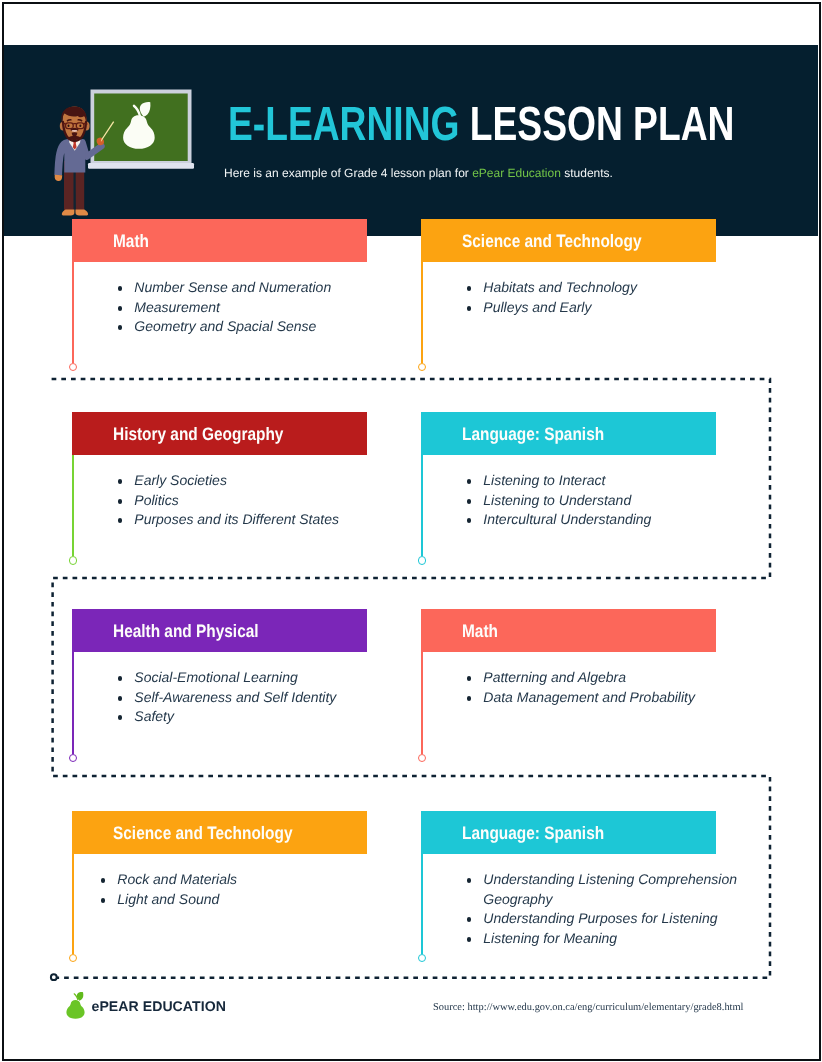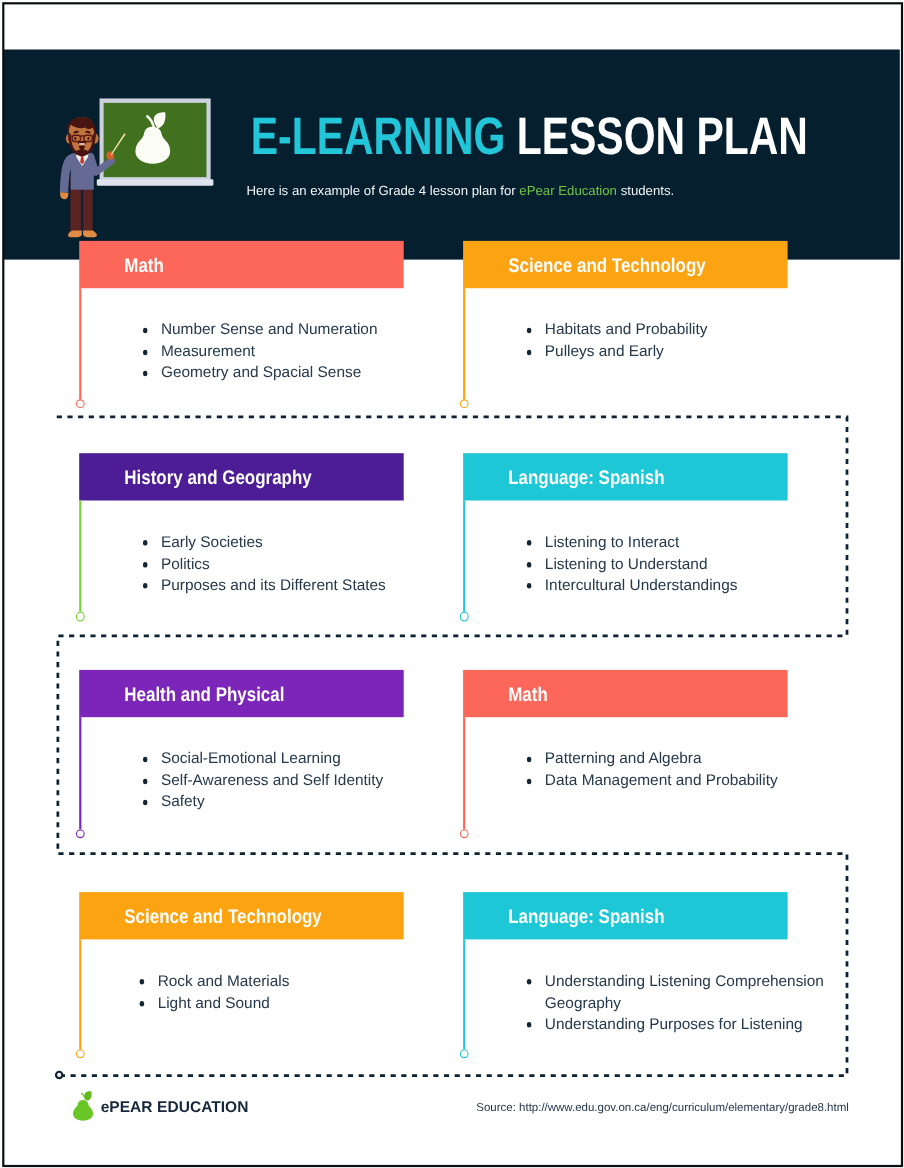--- a/index.html
+++ b/index.html
@@ -18,21 +18,21 @@
   .title .hl{color:#22c6d8;}
   .subtitle{position:absolute;left:221px;top:118px;font-size:12px;line-height:20px;white-space:nowrap;color:#f2f5f6;}
   .subtitle .green{color:#72c447;}
 
   
   .card{position:absolute;}
   .card .hdr{position:absolute;left:0;top:0;width:294.5px;height:43px;}
   .card .hdr span{position:absolute;left:41px;top:11.5px;font-size:18px;font-weight:bold;color:#fdfdfb;white-space:nowrap;transform-origin:left top;transform:scaleX(0.856);}
   .card .stem{position:absolute;left:0px;top:43px;width:2.1px;}
   .card .dot{position:absolute;left:-3px;width:8.2px;height:8.2px;border-radius:50%;border:1.9px solid currentColor;background:#ffffff;box-sizing:border-box;}
-  .card ul{position:absolute;margin:16px;padding:0;list-style:none;}
+  .card ul{position:absolute;margin:4px;padding:0;list-style:none;font-style:italic;}
   .card li{position:relative;font-size:14px;line-height:19.5px;color:#25394b;padding-left:16.3px;}
   
   .card li:before{content:"";position:absolute;left:-0.5px;top:8.2px;width:4.9px;height:4.9px;border-radius:50%;background:#152532;}
 
   
   .foot-label{position:absolute;font-size:14.1px;font-weight:bold;color:#16283b;letter-spacing:0.05px;white-space:nowrap;}
   .foot-src{position:absolute;font-size:10.45px;color:#1e3246;white-space:nowrap;}
 </style>
 </head>
 <body>
@@ -141,46 +141,46 @@
             <li>Geometry and Spacial Sense</li>
           </ul>
         </div>
         <div class="card" style="left: 421px; top: 219px; color: rgb(252, 163, 17);">
           <div class="hdr" style="background:#fca311">
             <span>Science and Technology</span>
           </div>
           <div class="stem" style="background:#fca311;height:100.89999999999998px"></div>
           <div class="dot" style="top:143.9px"></div>
           <ul style="left:42px;top:55px;width:274px">
-            <li>Habitats and Probability</li>
+            <li>Habitats and Technology</li>
             <li>Pulleys and Early</li>
           </ul>
         </div>
         <div class="card" style="left: 72px; top: 412px; color: rgb(119, 212, 52);">
-          <div class="hdr" style="background:#4c1d95">
+          <div class="hdr" style="background:#b91c1c">
             <span>History and Geography</span>
           </div>
           <div class="stem" style="background:#77d434;height:101.39999999999998px"></div>
           <div class="dot" style="top:144.4px"></div>
           <ul style="left:42px;top:55px;width:274px">
             <li>Early Societies</li>
             <li>Politics</li>
             <li>Purposes and its Different States</li>
           </ul>
         </div>
         <div class="card" style="left: 421px; top: 412px; color: rgb(29, 199, 214);">
           <div class="hdr" style="background:#1dc7d6">
             <span>Language: Spanish</span>
           </div>
           <div class="stem" style="background:#1dc7d6;height:101.39999999999998px"></div>
           <div class="dot" style="top:144.4px"></div>
           <ul style="left:42px;top:55px;width:274px">
             <li>Listening to Interact</li>
             <li>Listening to Understand</li>
-            <li>Intercultural Understandings</li>
+            <li>Intercultural Understanding</li>
           </ul>
         </div>
         <div class="card" style="left: 72px; top: 609px; color: rgb(123, 38, 184);">
           <div class="hdr" style="background:#7b26b8">
             <span>Health and Physical</span>
           </div>
           <div class="stem" style="background:#7b26b8;height:101.89999999999998px"></div>
           <div class="dot" style="top:144.9px"></div>
           <ul style="left:42px;top:55px;width:274px">
             <li>Social-Emotional Learning</li>
@@ -198,41 +198,42 @@
             <li>Patterning and Algebra</li>
             <li>Data Management and Probability</li>
           </ul>
         </div>
         <div class="card" style="left: 72px; top: 811px; color: rgb(252, 163, 17);">
           <div class="hdr" style="background:#fca311">
             <span>Science and Technology</span>
           </div>
           <div class="stem" style="background:#fca311;height:99.89999999999998px"></div>
           <div class="dot" style="top:142.9px"></div>
-          <ul style="left:39px;top:55px;width:274px">
+          <ul style="left:25px;top:55px;width:274px">
             <li>Rock and Materials</li>
             <li>Light and Sound</li>
           </ul>
         </div>
         <div class="card" style="left: 421px; top: 811px; color: rgb(29, 199, 214);">
           <div class="hdr" style="background:#1dc7d6">
             <span>Language: Spanish</span>
           </div>
           <div class="stem" style="background:#1dc7d6;height:99.89999999999998px"></div>
           <div class="dot" style="top:142.9px"></div>
           <ul style="left:42px;top:55px;width:274px">
             <li>Understanding Listening Comprehension Geography</li>
             <li>Understanding Purposes for Listening</li>
+            <li>Listening for Meaning</li>
           </ul>
         </div>
       </div>
 
   <svg class="footlogo" width="24" height="32" viewBox="64 990 24 32">
     <path d="M77.3 1000.1c-0.7-2.4-1.9-4.4-3.5-5.8a0.62 0.62 0 0 1 0.8-0.95c1.9 1.6 3.2 3.9 4.0 6.6z" fill="#6fc020"></path>
     <path d="M83.0 992.2c0.7 2.9 0.3 5.3-1.0 6.8-0.7 0.8-1.6 1.4-2.6 1.7-1.8-1.9-2.7-3.7-2.6-5.2 0.1-1.5 1.1-2.6 2.8-3.2 1.0-0.3 2.2-0.4 3.4-0.1z" fill="#61ba1c"></path>
     <path d="M75.5 1000.0c2.6 0 4.3 1.3 4.7 3.4 0.3 1.5 1.1 2.6 1.9 3.4 1.7 1.6 2.5 3.7 2.5 5.8 0 3.6-3.8 6.2-9.1 6.2s-9.1-2.6-9.1-6.2c0-2.1 0.8-4.2 2.5-5.8 0.8-0.8 1.6-1.9 1.9-3.4 0.4-2.1 2.0-3.4 4.7-3.4z" fill="#6ac526"></path>
   </svg>
   <div class="foot-label" style="left:91.5px;top:997.5px;">ePEAR EDUCATION</div>
-  <div class="foot-src" style="left:433px;top:1001.5px;">Source: http://www.edu.gov.on.ca/eng/curriculum/elementary/grade8.html</div>
+  <div class="foot-src" style="left:433px;top:1001.5px;font-family:Liberation Serif, serif;">Source: http://www.edu.gov.on.ca/eng/curriculum/elementary/grade8.html</div>
 
  </div>
  <div class="pageborder"></div>
 </div>
 
 </body></html>

